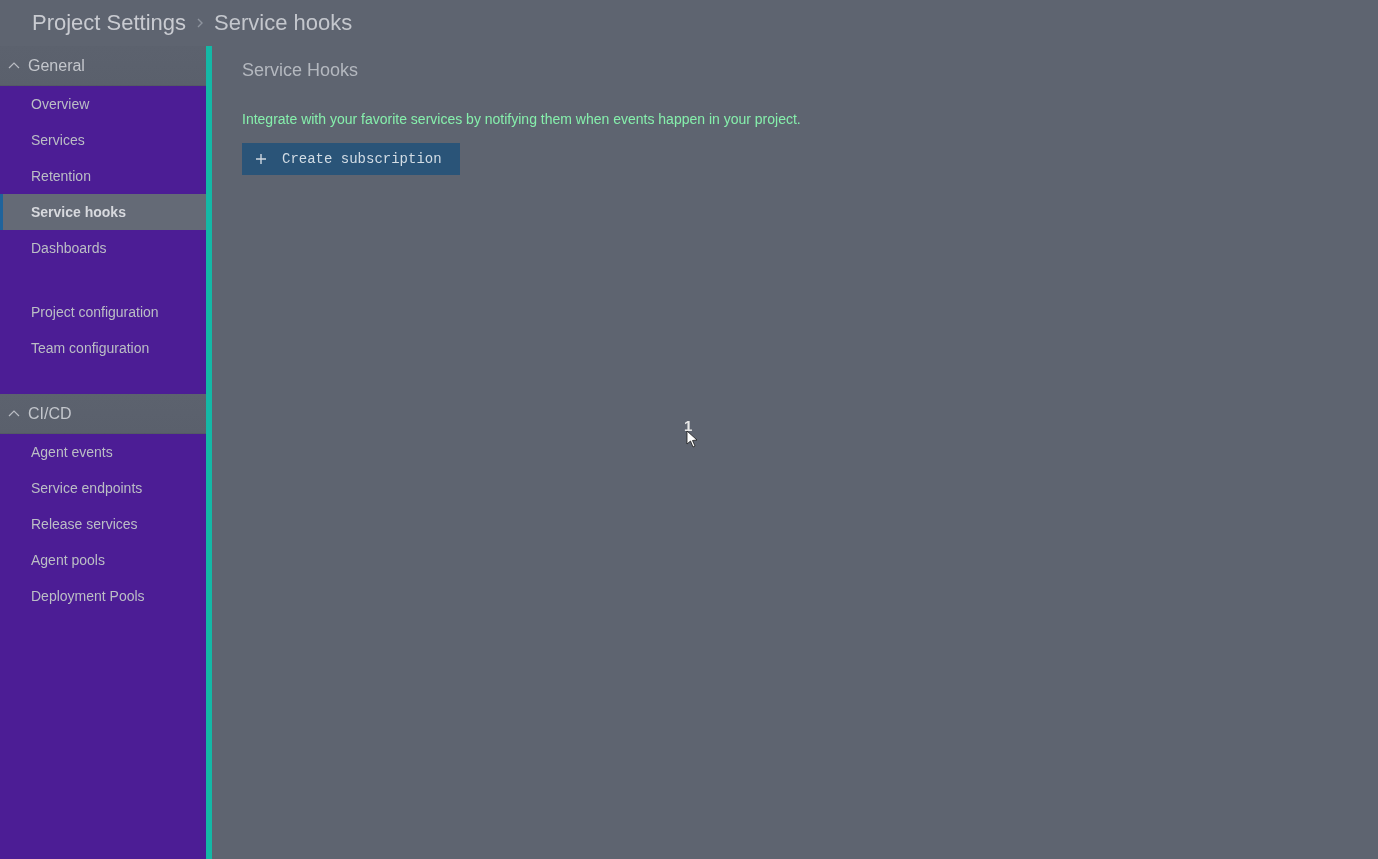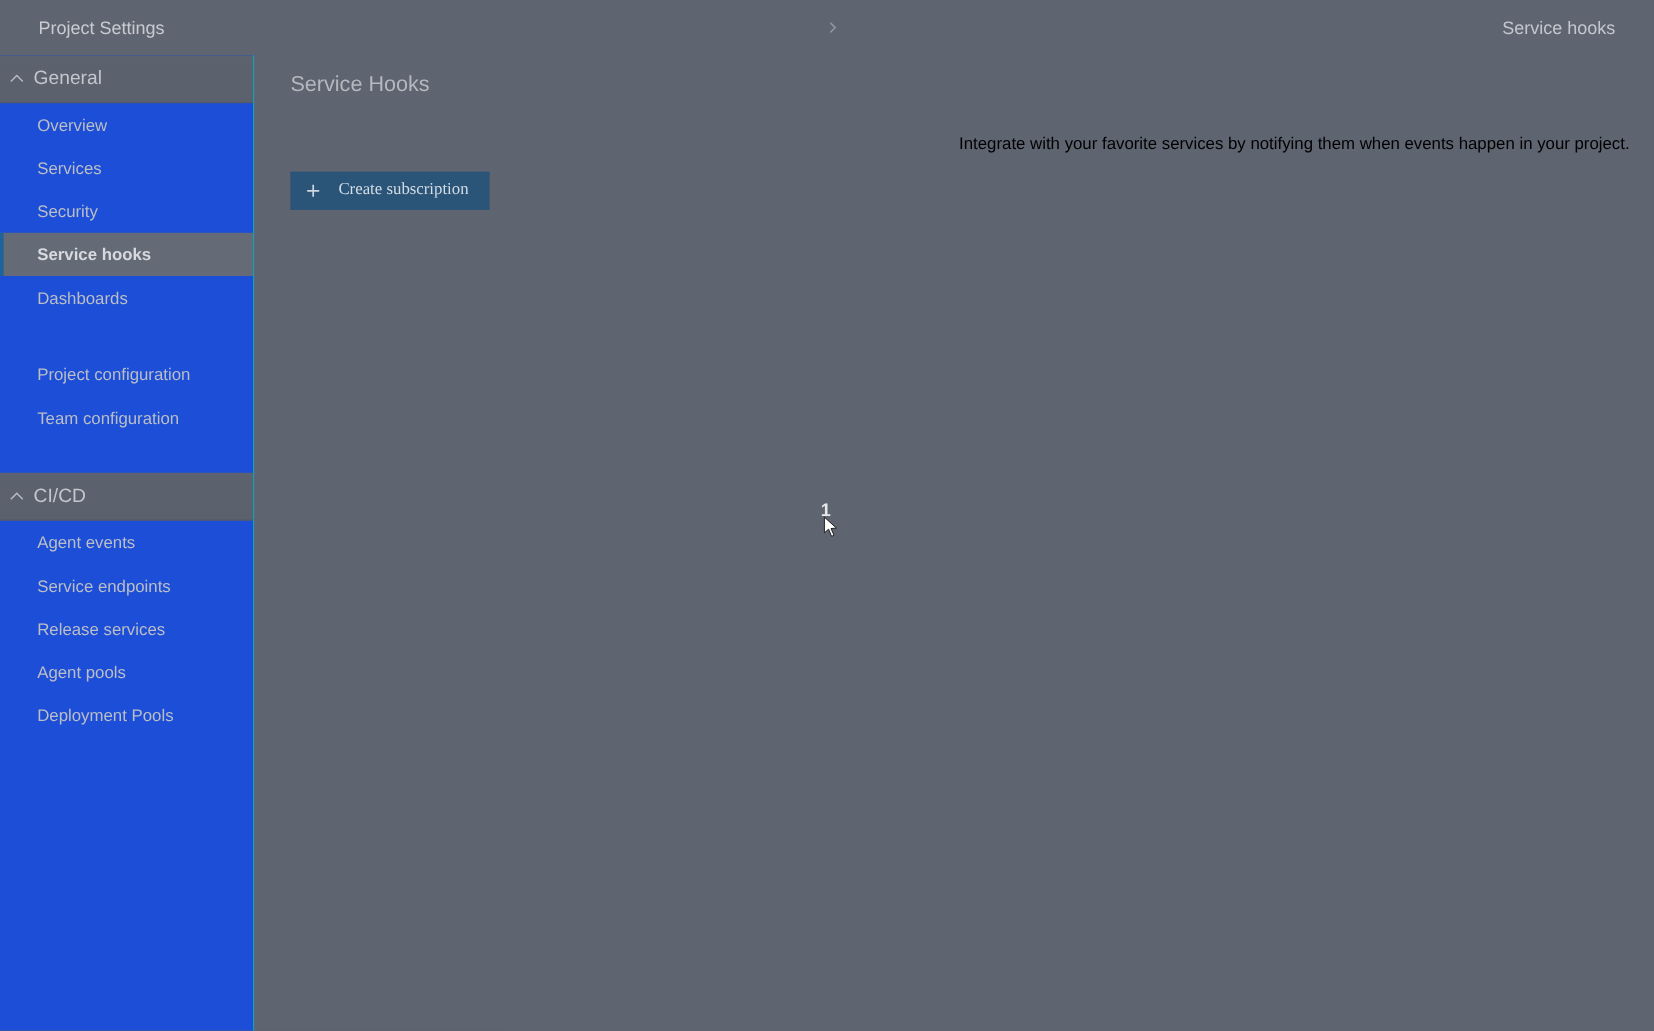--- a/index.html
+++ b/index.html
@@ -14,23 +14,22 @@
     width: 1378px;
     height: 859px;
     overflow: hidden;
     position: relative;
   }
   
   .breadcrumb {
     display: flex;
     align-items: center;
     padding: 10px 32px;
-    font-size: 15px;
+    font-size: 22px;
     height: 46px;
-    justify-content: space-between;
   }
   .breadcrumb .crumb-root {
     color: #c9cbd1;
   }
   .breadcrumb .crumb-sep {
     color: #8e949e;
     margin: 0 10px;
     font-size: 14px;
   }
   .breadcrumb .crumb-current {
@@ -38,24 +37,24 @@
   }
   
   .body-wrap {
     display: flex;
     height: calc(859px - 46px);
   }
   
   .sidebar {
     width: 212px;
     flex-shrink: 0;
-    background: #1d4ed8;
+    background: #4c1d95;
     overflow-y: auto;
     position: relative;
-    border-right: 1px solid #14b8a6;
+    border-right: 6px solid #14b8a6;
   }
   .sidebar::-webkit-scrollbar {
     width: 12px;
   }
   .sidebar::-webkit-scrollbar-track {
     background: #676d78;
   }
   .sidebar::-webkit-scrollbar-thumb {
     background: #7d828c;
   }
@@ -125,35 +124,34 @@
     position: relative;
   }
   .main-title {
     font-size: 18px;
     font-weight: 400;
     color: #b4b8bf;
     margin-bottom: 30px;
   }
   .main-desc {
     font-size: 14px;
-    color: #000000;
+    color: #86efac;
     margin-bottom: 16px;
-    text-align: right;
   }
   .create-btn {
     display: inline-flex;
     align-items: center;
     background: #2a5478;
     color: #d3dde5;
     border: none;
     height: 32px;
     padding: 0 18px 0 12px;
     font-size: 14px;
     cursor: pointer;
-    font-family: Liberation Serif, serif;
+    font-family: Liberation Mono, monospace;
   }
   .create-btn .plus {
     width: 14px;
     height: 14px;
     margin-right: 14px;
     display: flex;
     align-items: center;
     justify-content: center;
   }
   .create-btn .plus svg {
@@ -204,21 +202,21 @@
       </span>
       <span class="title">General</span>
     </div>
     <div class="sidebar-item">
         <span>Overview</span>
       </div>
     <div class="sidebar-item">
         <span>Services</span>
       </div>
     <div class="sidebar-item">
-        <span>Security</span>
+        <span>Retention</span>
       </div>
     <div class="sidebar-item active">
         <span>Service hooks</span>
       </div>
     <div class="sidebar-item">
         <span>Dashboards</span>
       </div>
 
     <div class="section-gap"></div>
 

